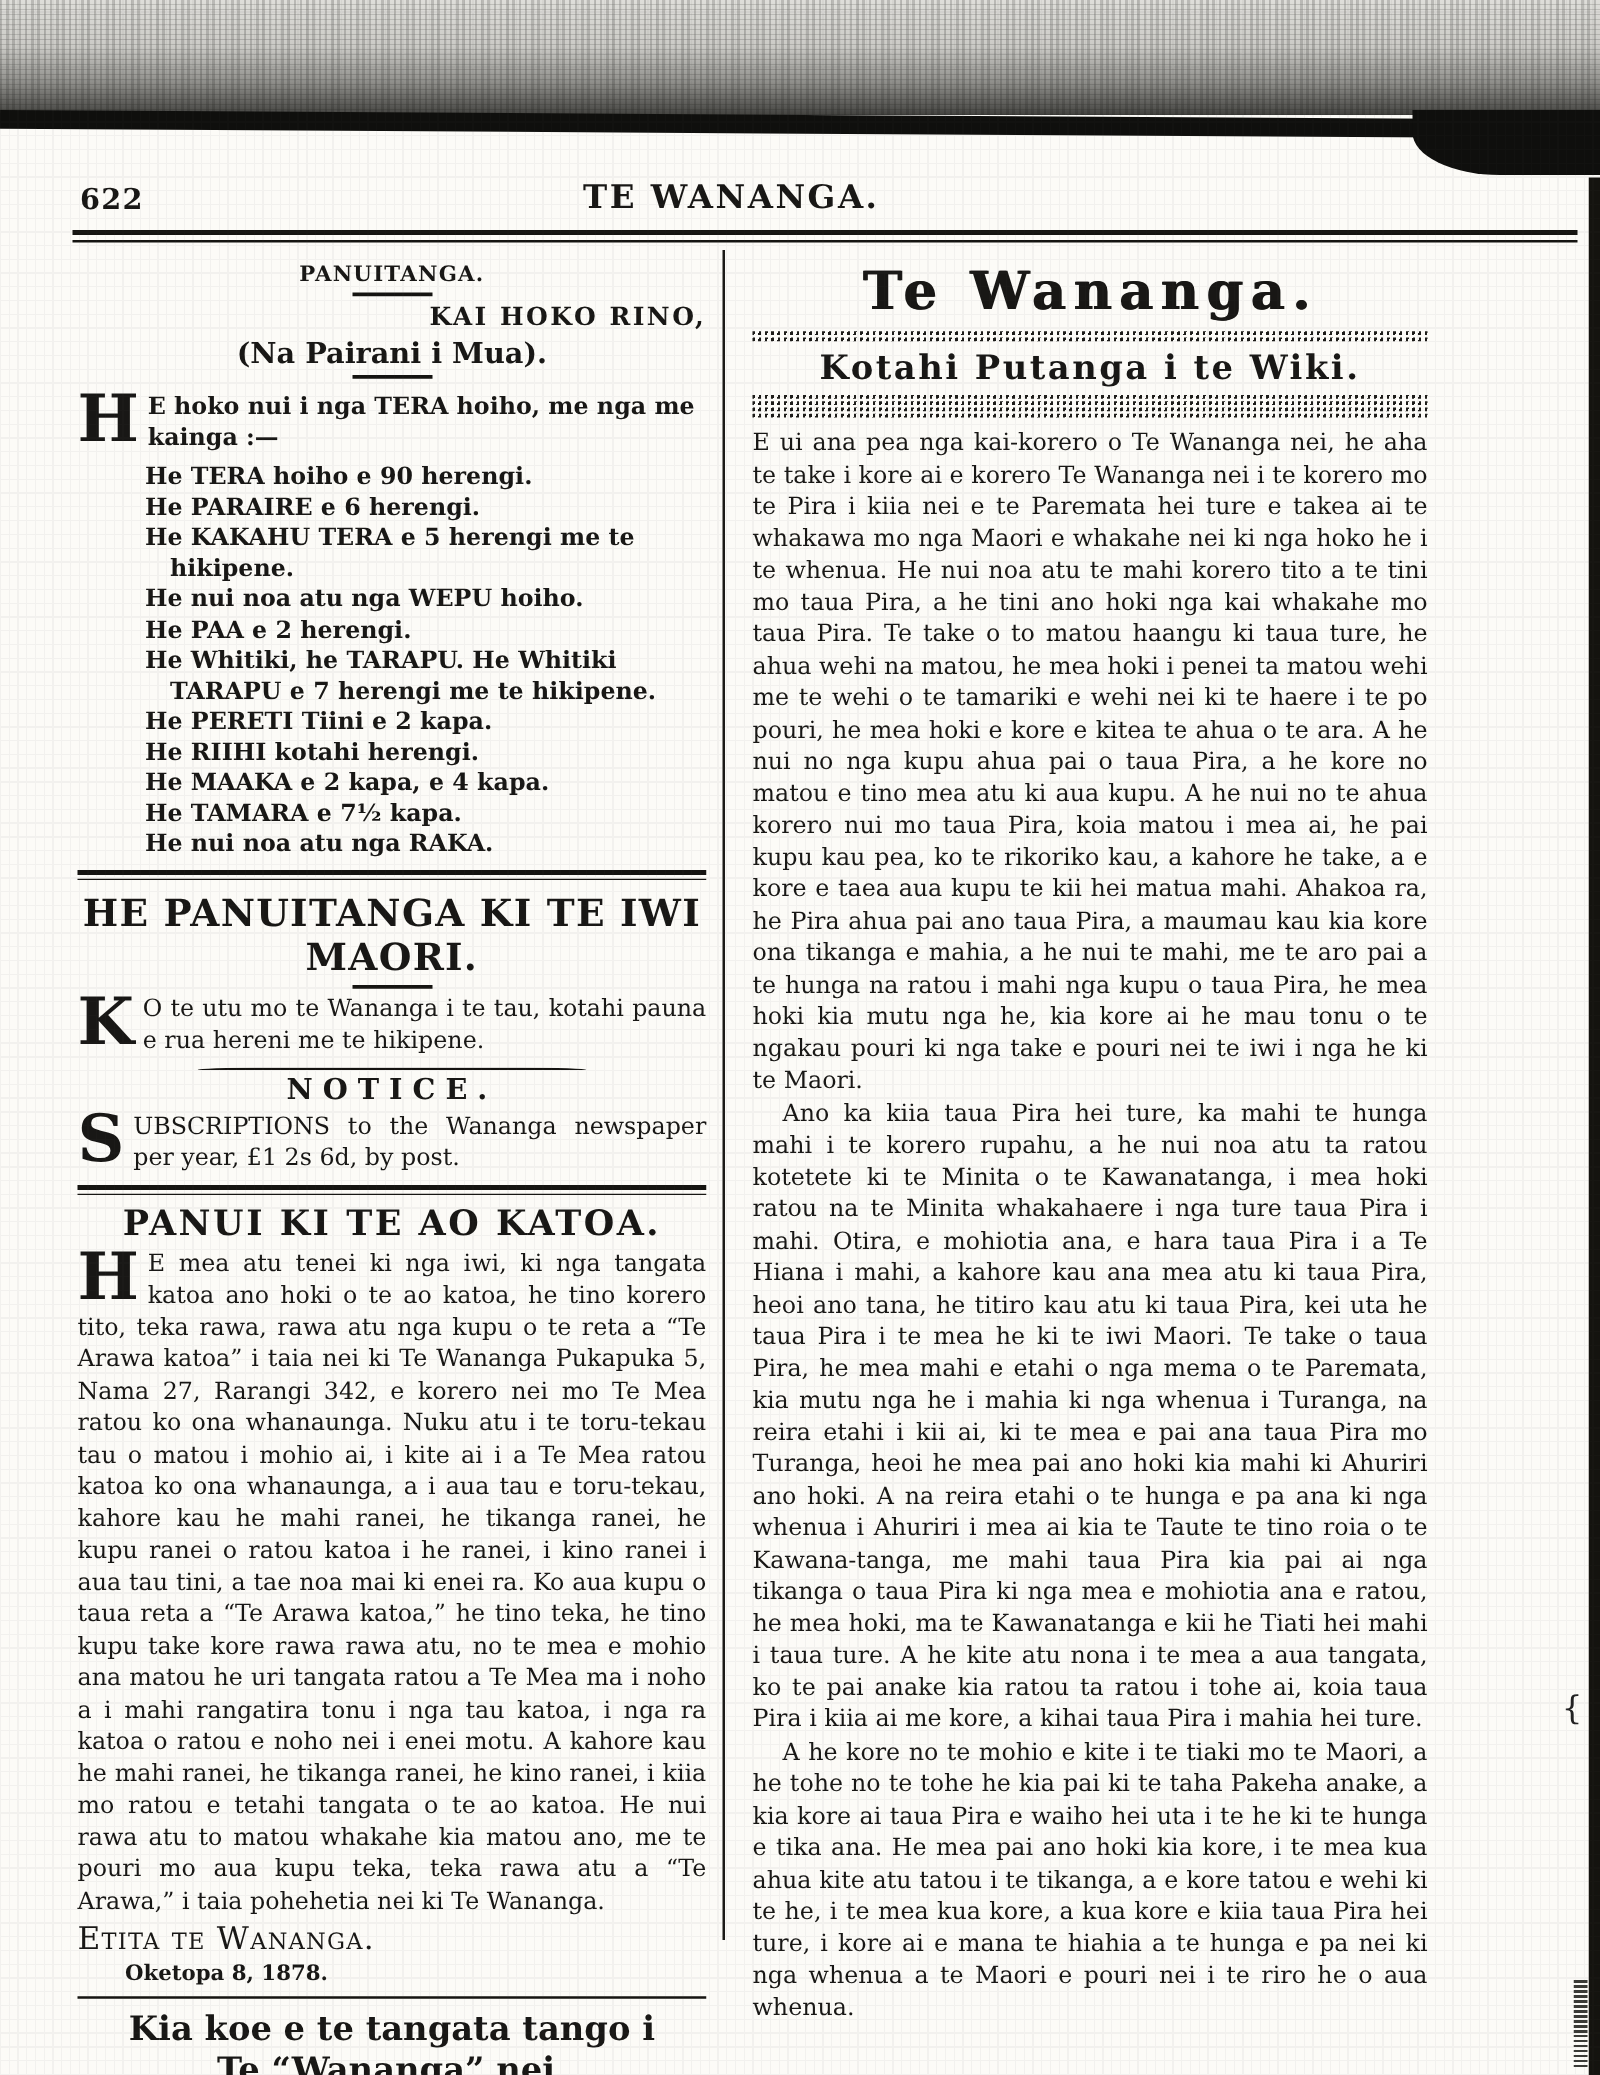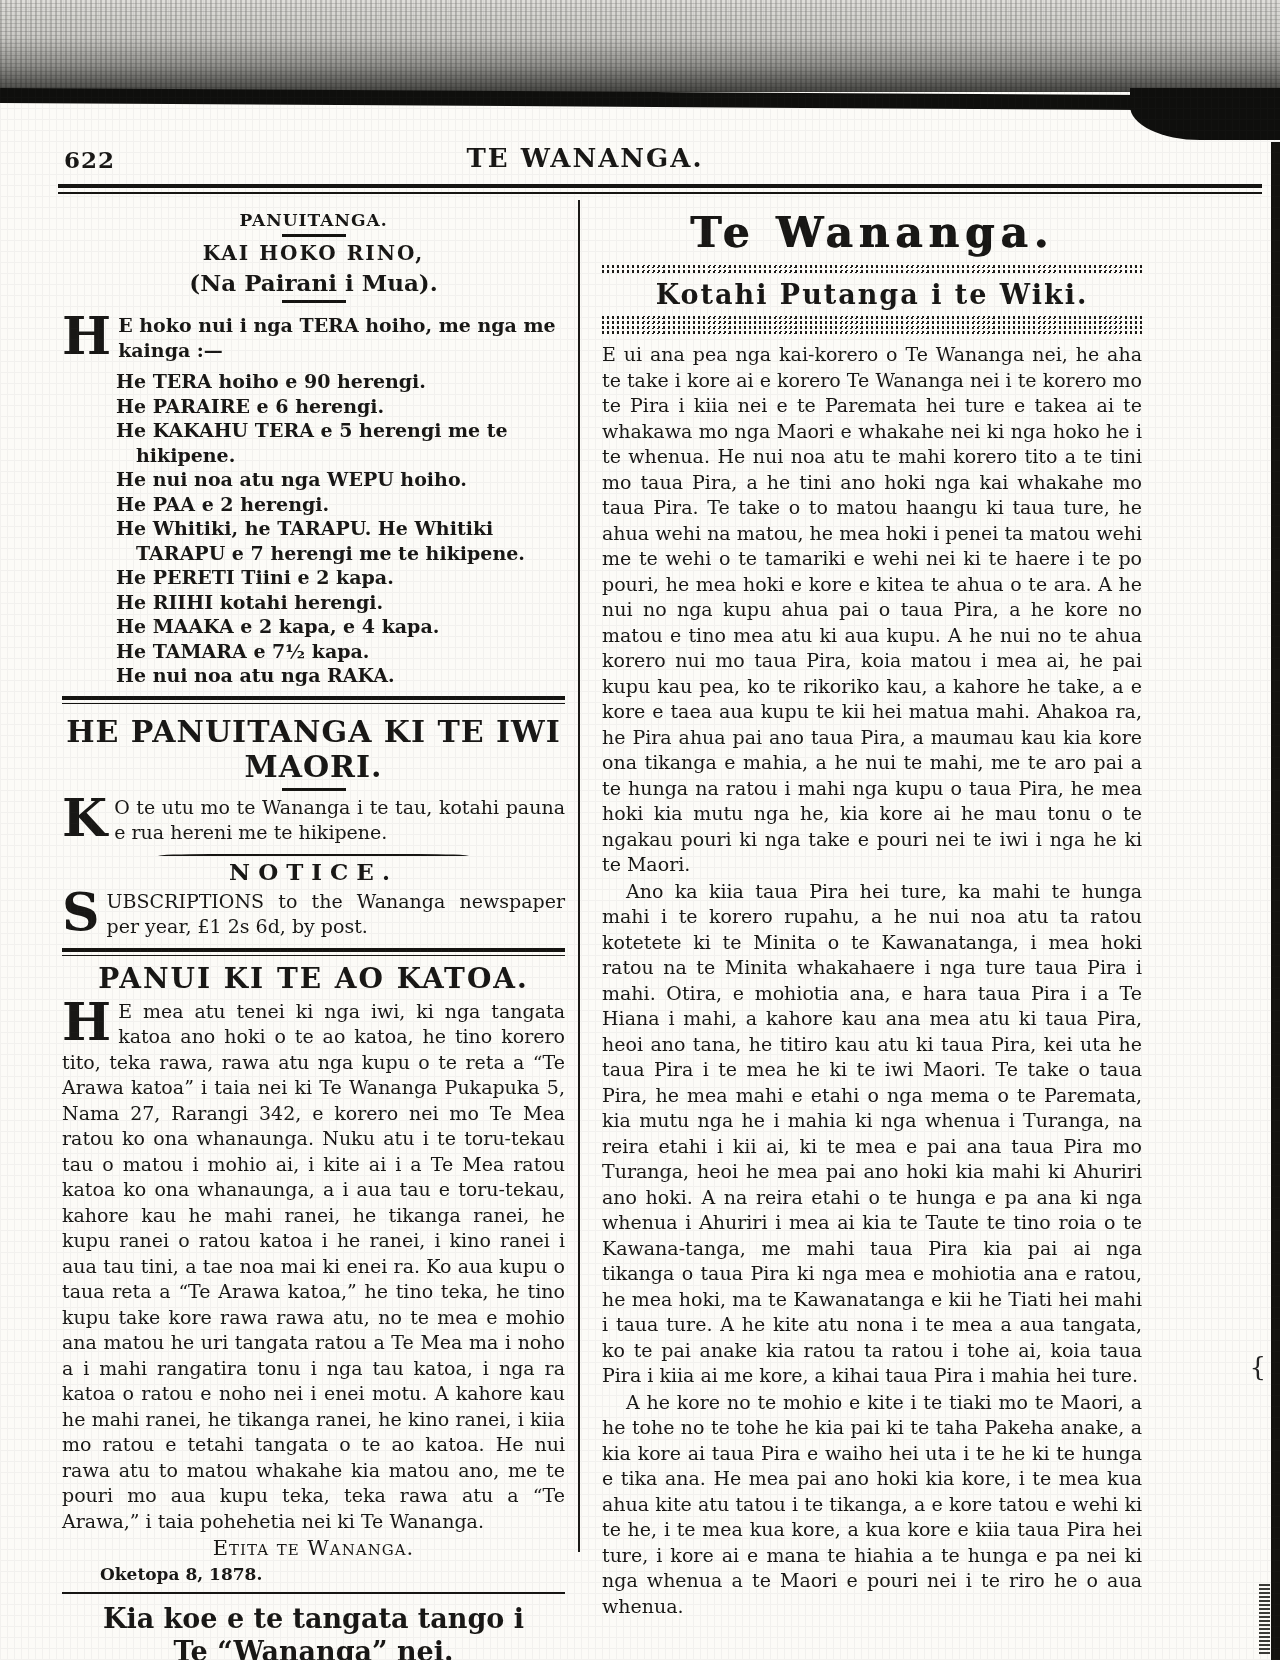--- a/index.html
+++ b/index.html
@@ -41,34 +41,34 @@
   .rule-short{width:64px;margin:4px auto;border-top:3px solid #151411;}
   .rule-full-double{margin:8px 0 6px;height:3px;border-top:4px solid #151411;border-bottom:1px solid #151411;}
   .rule-thin{margin:8px 0 4px;border-top:2px solid #151411;}
   .rule-mid{width:62%;margin:8px auto 2px;border-top:2px solid #151411;border-radius:50% 50% 0 0/6px 6px 0 0;}
   .squig{height:3px;margin:2px 0;
         background:repeating-linear-gradient(100deg,#1c1b18 0 2px,transparent 2px 5px);}
   .squig+.squig{margin-top:1px;}
   
   .h-panuitanga{font-size:17px;font-weight:bold;letter-spacing:1px;margin-top:8px;}
   .h-raraka{font-size:30px;font-weight:bold;margin-top:10px;letter-spacing:1px;}
-  .h-kai{font-size:20px;font-weight:bold;letter-spacing:2px;margin-top:2px;}
+  .h-kai{font-size:20px;font-weight:bold;letter-spacing:2px;margin-top:2px;text-align:right;}
   .h-pairani{font-size:23px;font-weight:bold;margin-top:4px;}
   .h-iwi{font-size:30px;font-weight:bold;letter-spacing:1px;margin-top:10px;}
   .h-notice{font-size:23px;font-weight:bold;letter-spacing:8px;margin-top:2px;}
   .h-panui-ao{font-size:28px;font-weight:bold;letter-spacing:2px;margin-top:6px;}
   .h-kiakoe{font-size:27px;font-weight:bold;line-height:33px;margin-top:8px;}
   
   .body-text{font-size:19px;line-height:25.5px;}
   .dc .dropcap{float:left;font-size:52px;line-height:42px;font-weight:bold;padding:2px 7px 0 0;}
   .intro-line{font-size:19px;font-weight:bold;line-height:25px;margin-top:10px;}
   .ad-list{list-style:none;margin:6px 0 2px;padding:0 0 0 54px;font-size:19px;
         font-weight:bold;line-height:24.5px;}
   .ad-list li{padding-left:20px;text-indent:-20px;}
-  .sig{font-variant:small-caps;font-size:21px;text-align:center;letter-spacing:1px;margin-top:2px;}
+  .sig{font-variant:small-caps;font-size:25px;text-align:left;letter-spacing:1px;margin-top:2px;}
   .date-line{font-size:17px;font-weight:bold;margin:4px 0 2px 38px;}
   
   .masthead{font-size:42px;font-weight:bold;letter-spacing:6px;text-align:center;
         text-shadow:1px 0 #181715;margin:2px 0 8px;}
   .tagline{font-size:27px;font-weight:bold;letter-spacing:2px;text-align:center;margin:6px 0;}
   .dateline{font-size:20px;letter-spacing:2px;text-align:center;margin:6px 0 8px;}
   .col-right .body-text + .body-text{text-indent:24px;margin-top:1px;}
   .mt4{margin-top:4px;} .mt8{margin-top:8px;}
 </style>
 </head>

